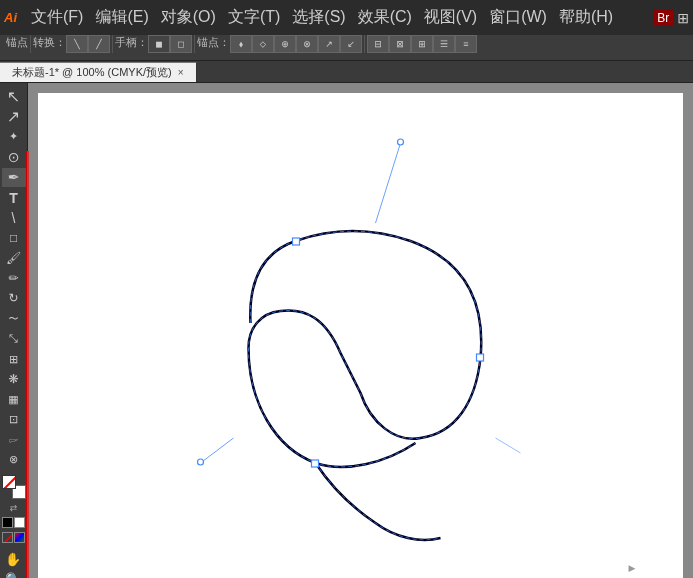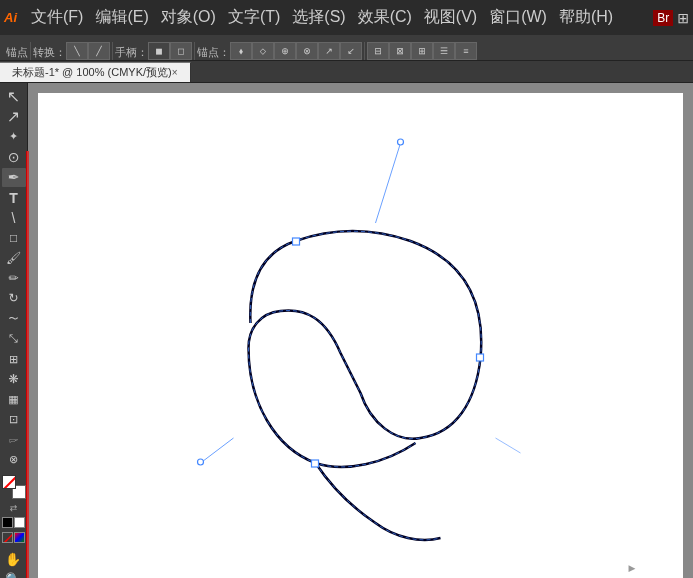--- a/index.html
+++ b/index.html
@@ -22,21 +22,21 @@
     }
     #menu-bar .spacer { flex: 1; }
     #menu-bar .br-icon {
       background: #8B0000; color: white; font-size: 12px;
       padding: 1px 4px; margin-right: 4px;
     }
     #menu-bar .grid-icon { color: #ccc; font-size: 14px; }
 
     
     #options-bar {
-      display: flex; align-items: flex-end;
+      display: flex; align-items: flex-start;
       background: #3c3c3c; color: #ccc;
       height: 26px; padding: 0 6px; gap: 0;
       border-bottom: 1px solid #222;
     }
     #options-bar .opt-label { font-size: 11px; color: #bbb; white-space: nowrap; }
     #options-bar .sep { width: 1px; height: 18px; background: #555; margin: 0 2px; }
     #options-bar .anchor-icon {
       display: flex; align-items: center; justify-content: center;
       width: 22px; height: 18px; background: #555; border: 1px solid #666;
       cursor: pointer; font-size: 9px;
@@ -45,21 +45,21 @@
     
     #tab-bar {
       background: #3a3a3a; height: 22px;
       display: flex; align-items: flex-end;
       border-bottom: 1px solid #222;
     }
     #tab-bar .tab {
       background: #5a5a5a; color: #ddd; font-size: 11px;
       padding: 3px 12px; border-top: 1px solid #777;
       border-right: 1px solid #333; cursor: pointer;
-      display: flex; align-items: center; 
+      display: flex; align-items: center; gap: 6px;
       height: 20px;
     }
     #tab-bar .tab.active { background: #f0f0f0; color: #333; }
     #tab-bar .tab .close-x { font-size: 10px; color: #888; cursor: pointer; }
     #tab-bar .tab.active .close-x { color: #555; }
 
     
     #main-area {
       display: flex;
       height: calc(578px - 20px - 26px - 22px);

